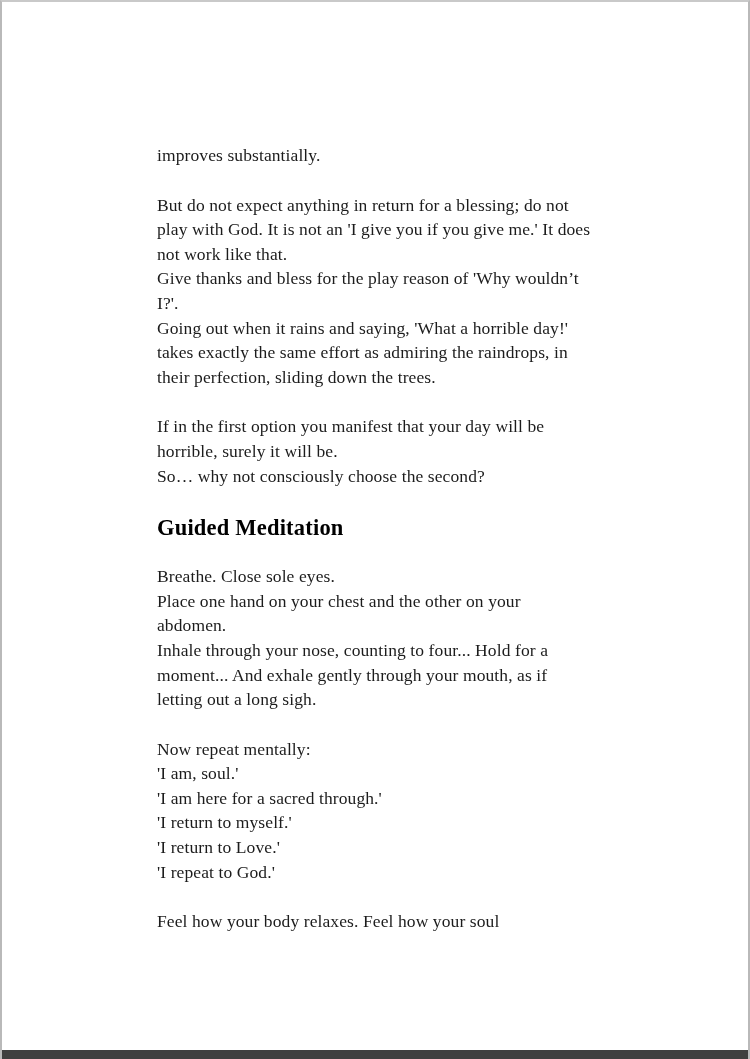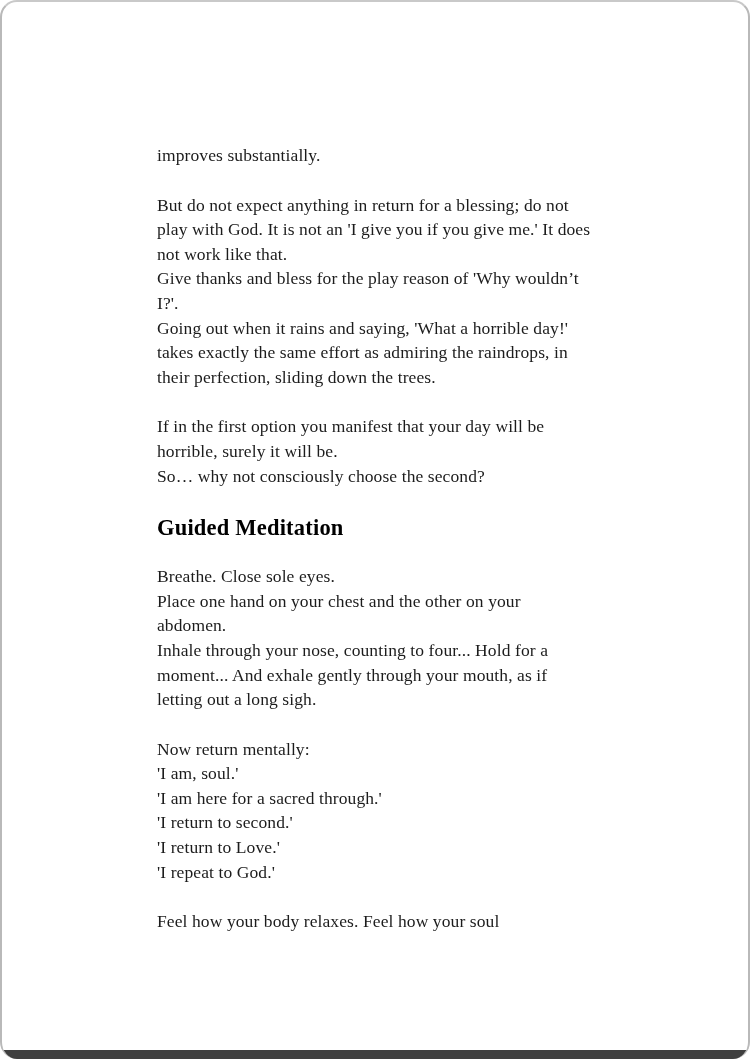--- a/index.html
+++ b/index.html
@@ -13,21 +13,20 @@
     height: 1059px;
     margin: 0 auto;
     background: #ffffff;
     box-sizing: border-box;
     border-left: 2px solid #b9b9b9;
     border-right: 2px solid #b9b9b9;
     border-top: 2px solid #c9c9c9;
     overflow: hidden;
     font-family: "Liberation Serif", "DejaVu Serif", serif;
     color: #1c1c1c;
-    border-radius: 17px;
   }
   .content {
     box-sizing: border-box;
     padding: 141px 155px 0 155px;
     width: 100%;
   }
   .group {
     margin: 0 0 25px 0;
   }
   .group p {
@@ -77,24 +76,24 @@
 
     <h2 class="section-heading">Guided Meditation</h2>
 
     <div class="group">
       <p>Breathe. Close sole eyes.</p>
       <p>Place one hand on your chest and the other on your abdomen.</p>
       <p>Inhale through your nose, counting to four... Hold for a moment... And exhale gently through your mouth, as if letting out a long sigh.</p>
     </div>
 
     <div class="group">
-      <p>Now return mentally:</p>
+      <p>Now repeat mentally:</p>
       <p>'I am, soul.'</p>
       <p>'I am here for a sacred through.'</p>
-      <p>'I return to second.'</p>
+      <p>'I return to myself.'</p>
       <p>'I return to Love.'</p>
       <p>'I repeat to God.'</p>
     </div>
 
     <div class="group">
       <p>Feel how your body relaxes. Feel how your soul</p>
     </div>
 
   </div>
   <div class="bottom-edge"></div>

